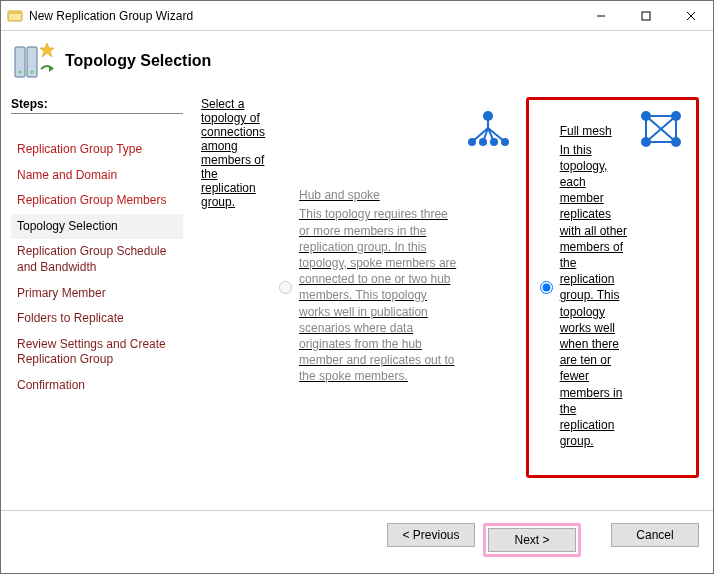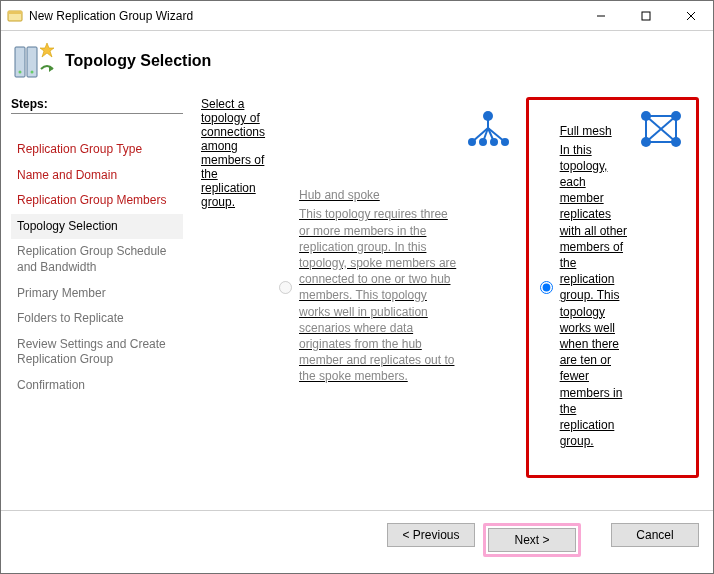--- a/index.html
+++ b/index.html
@@ -72,21 +72,21 @@
     padding: 5px 0 5px 6px;
     color: #b91c1c;
     cursor: pointer;
     line-height:1.3;
   }
   .step-item.current {
     color: #000;
     background: #f2f2f2;
   }
   .step-item.pending {
-    color: #737373;
+    color: #7f1d1d;
     cursor: default;
   }
 
   .content {
     flex:1;
     padding: 0 4px 0 14px;
     display:flex;
     flex-direction:row;
     text-decoration:underline;
   }

